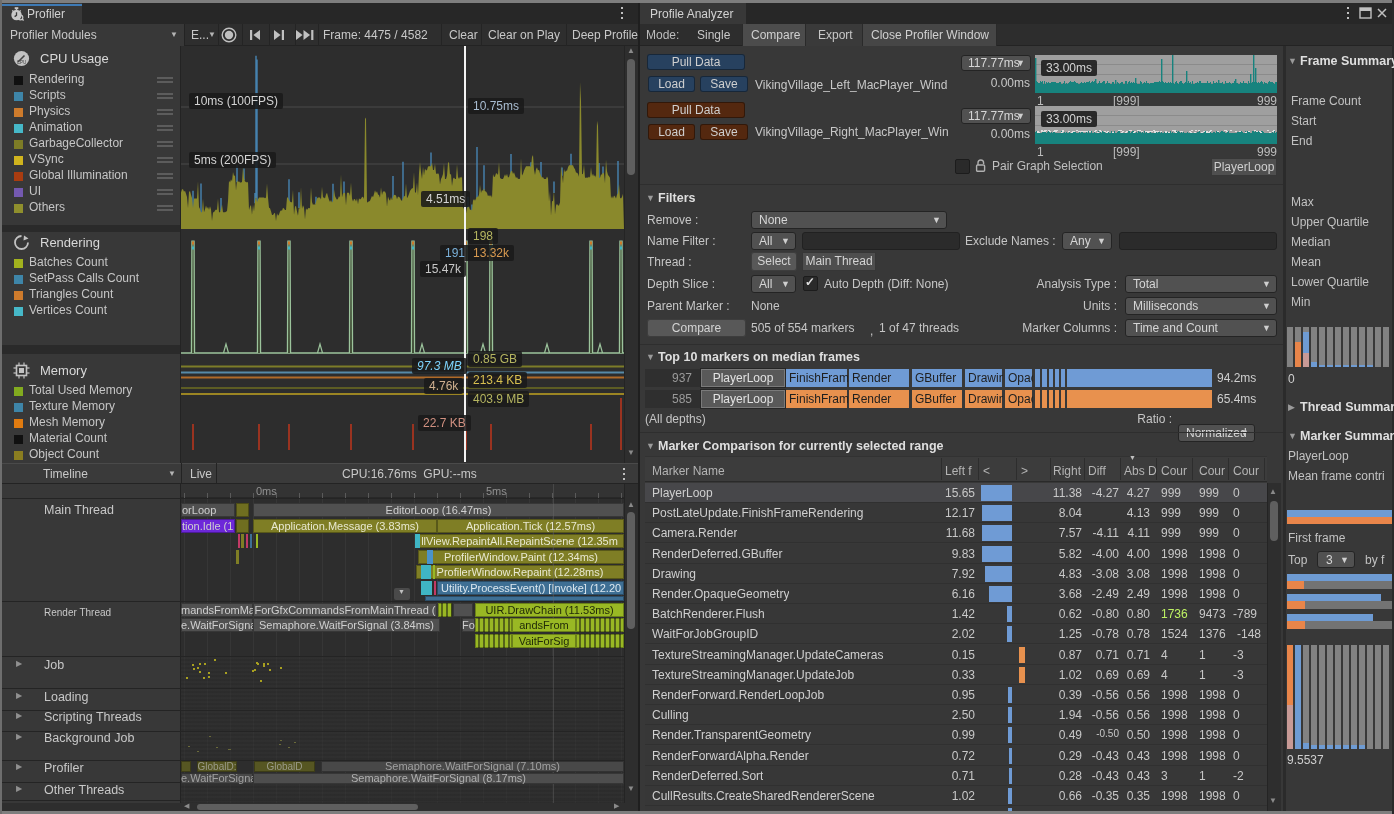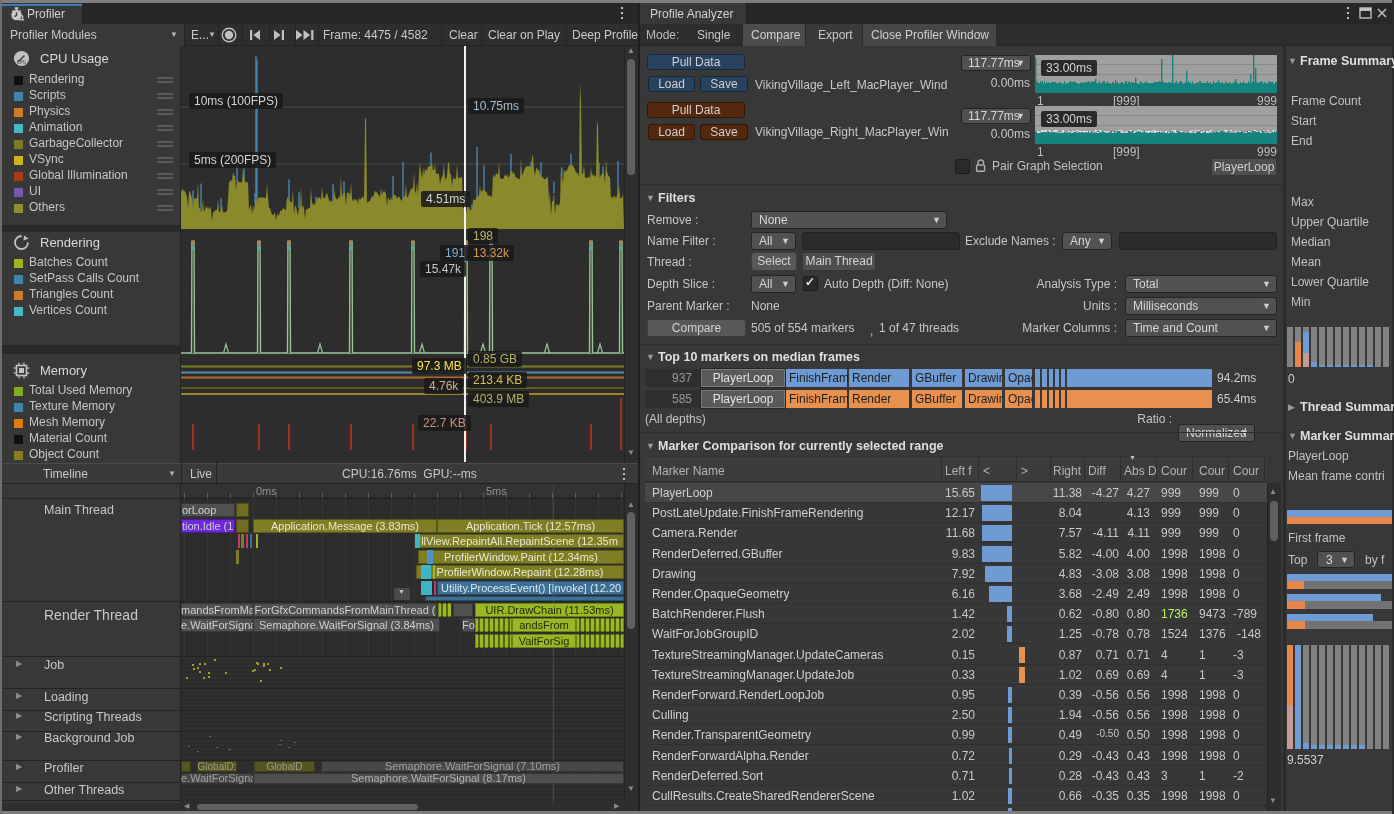--- a/index.html
+++ b/index.html
@@ -241,21 +241,21 @@
 <line x1="284" y1="0" x2="284" y2="104" stroke="#f2f2f2" stroke-width="2"></line>
 </svg>
 <div class="pill" style="left:189px;top:93px;">10ms (100FPS)</div>
 <div class="pill" style="left:189px;top:152px;">5ms (200FPS)</div>
 <div class="pill" style="left:468px;top:98px;color:#a9bdd1;">10.75ms</div>
 <div class="pill" style="left:421px;top:191px;">4.51ms</div>
 <div class="pill" style="left:468px;top:228px;color:#b5b560;">198</div>
 <div class="pill" style="left:440px;top:245px;color:#7ab0d8;">191</div>
 <div class="pill" style="left:468px;top:245px;color:#d89a50;">13.32k</div>
 <div class="pill" style="left:420px;top:261px;color:#c8c8c8;">15.47k</div>
-<div class="pill" style="left:412px;top:358px;color:#fde047;">97.3 MB</div>
+<div class="pill" style="left:412px;top:358px;color:#7dd3fc;font-style:italic;">97.3 MB</div>
 <div class="pill" style="left:468px;top:351px;color:#b5b560;">0.85 GB</div>
 <div class="pill" style="left:468px;top:372px;color:#d8c050;">213.4 KB</div>
 <div class="pill" style="left:424px;top:378px;color:#d0b090;">4.76k</div>
 <div class="pill" style="left:468px;top:391px;color:#b5b560;">403.9 MB</div>
 <div class="pill" style="left:418px;top:415px;color:#d09080;">22.7 KB</div>
 <div style="position:absolute;left:624px;top:46px;width:14px;height:417px;background:#2e2e2e;border-left:1px solid #242424;"></div>
 <div style="position:absolute;left:627px;top:46px;white-space:nowrap;color:#8a8a8a;font-size:8px;">▲</div>
 <div style="position:absolute;left:627px;top:59px;width:8px;height:116px;background:#5f5f5f;border-radius:4px;"></div>
 <div style="position:absolute;left:627px;top:448px;white-space:nowrap;color:#8a8a8a;font-size:8px;">▼</div>
 <div style="position:absolute;left:2px;top:463px;width:636px;height:21px;background:#3a3a3a;border-top:1px solid #4a4a4a;border-bottom:1px solid #232323;"></div>
@@ -307,21 +307,21 @@
 <div style="position:absolute;left:575px;top:498px;width:1px;height:305px;background:#363636;"></div>
 <div style="position:absolute;left:575px;top:493px;width:1px;height:5px;background:#5a5a5a;"></div>
 <div style="position:absolute;left:598px;top:498px;width:1px;height:305px;background:#363636;"></div>
 <div style="position:absolute;left:598px;top:493px;width:1px;height:5px;background:#5a5a5a;"></div>
 <div style="position:absolute;left:621px;top:498px;width:1px;height:305px;background:#363636;"></div>
 <div style="position:absolute;left:621px;top:493px;width:1px;height:5px;background:#5a5a5a;"></div>
 <div style="position:absolute;left:256px;top:485px;white-space:nowrap;color:#909090;font-size:11px;">0ms</div>
 <div style="position:absolute;left:486px;top:485px;white-space:nowrap;color:#909090;font-size:11px;">5ms</div>
 <div style="position:absolute;left:2px;top:484px;width:179px;height:319px;background:#383838;border-right:1px solid #232323;"></div>
 <div style="position:absolute;left:44px;top:503px;white-space:nowrap;color:#c8c8c8;font-size:12.5px;">Main Thread</div>
-<div style="position:absolute;left:44px;top:607px;white-space:nowrap;color:#c8c8c8;font-size:14px;">Render Thread</div>
+<div style="position:absolute;left:44px;top:607px;white-space:nowrap;color:#c8c8c8;font-size:10px;">Render Thread</div>
 <div style="position:absolute;left:16px;top:659px;white-space:nowrap;color:#909090;font-size:8px;">▶</div>
 <div style="position:absolute;left:44px;top:658px;white-space:nowrap;color:#c8c8c8;font-size:12.5px;">Job</div>
 <div style="position:absolute;left:16px;top:691px;white-space:nowrap;color:#909090;font-size:8px;">▶</div>
 <div style="position:absolute;left:44px;top:690px;white-space:nowrap;color:#c8c8c8;font-size:12.5px;">Loading</div>
 <div style="position:absolute;left:16px;top:711px;white-space:nowrap;color:#909090;font-size:8px;">▶</div>
 <div style="position:absolute;left:44px;top:710px;white-space:nowrap;color:#c8c8c8;font-size:12.5px;">Scripting Threads</div>
 <div style="position:absolute;left:16px;top:732px;white-space:nowrap;color:#909090;font-size:8px;">▶</div>
 <div style="position:absolute;left:44px;top:731px;white-space:nowrap;color:#c8c8c8;font-size:12.5px;">Background Job</div>
 <div style="position:absolute;left:16px;top:762px;white-space:nowrap;color:#909090;font-size:8px;">▶</div>
 <div style="position:absolute;left:44px;top:761px;white-space:nowrap;color:#c8c8c8;font-size:12.5px;">Profiler</div>
@@ -336,20 +336,21 @@
 <div style="position:absolute;left:2px;top:760px;width:622px;height:1px;background:#242424;"></div>
 <div style="position:absolute;left:2px;top:782px;width:622px;height:1px;background:#242424;"></div>
 <div style="position:absolute;left:2px;top:800px;width:622px;height:1px;background:#242424;"></div>
 <div style="position:absolute;left:181px;top:657px;width:443px;height:31px;background:repeating-linear-gradient(180deg,#313131 0px,#313131 2px,#2b2b2b 2px,#2b2b2b 4px);opacity:0.55;"></div>
 <div style="position:absolute;left:181px;top:689px;width:443px;height:21px;background:repeating-linear-gradient(180deg,#313131 0px,#313131 2px,#2b2b2b 2px,#2b2b2b 4px);opacity:0.55;"></div>
 <div style="position:absolute;left:181px;top:711px;width:443px;height:20px;background:repeating-linear-gradient(180deg,#313131 0px,#313131 2px,#2b2b2b 2px,#2b2b2b 4px);opacity:0.55;"></div>
 <div style="position:absolute;left:181px;top:732px;width:443px;height:28px;background:repeating-linear-gradient(180deg,#313131 0px,#313131 2px,#2b2b2b 2px,#2b2b2b 4px);opacity:0.55;"></div>
 <div style="position:absolute;left:181px;top:784px;width:443px;height:19px;background:repeating-linear-gradient(180deg,#313131 0px,#313131 2px,#2b2b2b 2px,#2b2b2b 4px);opacity:0.55;"></div>
 <div style="position:absolute;left:181px;top:503px;width:54px;height:14px;background:#505050;box-shadow:inset 0 0 0 1px rgba(0,0,0,0.30);overflow:hidden;color:#cfcfcf;font-size:11px;line-height:14px;text-align:center;text-align:left;text-indent:1px;">orLoop (1.6(</div>
 <div style="position:absolute;left:236px;top:503px;width:13px;height:14px;background:#6f6e20;box-shadow:inset 0 0 0 1px rgba(0,0,0,0.30);overflow:hidden;color:#cfcfcf;font-size:11px;line-height:14px;text-align:center;"></div>
+<div style="position:absolute;left:253px;top:503px;width:371px;height:14px;background:#505050;box-shadow:inset 0 0 0 1px rgba(0,0,0,0.30);overflow:hidden;color:#cfcfcf;font-size:11px;line-height:14px;text-align:center;">EditorLoop (16.47ms)</div>
 <div style="position:absolute;left:181px;top:518.5px;width:54px;height:14px;background:#6d28d9;box-shadow:inset 0 0 0 1px rgba(0,0,0,0.30);overflow:hidden;color:#cfcfcf;font-size:11px;line-height:14px;text-align:center;text-align:left;text-indent:1px;">tion.Idle (1</div>
 <div style="position:absolute;left:236px;top:518.5px;width:13px;height:14px;background:#6f6e20;box-shadow:inset 0 0 0 1px rgba(0,0,0,0.30);overflow:hidden;color:#cfcfcf;font-size:11px;line-height:14px;text-align:center;"></div>
 <div style="position:absolute;left:253px;top:518.5px;width:184px;height:14px;background:#7f7e25;box-shadow:inset 0 0 0 1px rgba(0,0,0,0.30);overflow:hidden;color:#e8e8d0;font-size:11px;line-height:14px;text-align:center;">Application.Message (3.83ms)</div>
 <div style="position:absolute;left:437px;top:518.5px;width:187px;height:14px;background:#7f7e25;box-shadow:inset 0 0 0 1px rgba(0,0,0,0.30);overflow:hidden;color:#e8e8d0;font-size:11px;line-height:14px;text-align:center;">Application.Tick (12.57ms)</div>
 <div style="position:absolute;left:238px;top:534px;width:2px;height:14px;background:#c23a66;"></div>
 <div style="position:absolute;left:241px;top:534px;width:3px;height:14px;background:#7f7e25;"></div>
 <div style="position:absolute;left:246px;top:534px;width:2px;height:14px;background:#c23a66;"></div>
 <div style="position:absolute;left:250px;top:534px;width:2px;height:14px;background:#3e6f94;"></div>
 <div style="position:absolute;left:256px;top:534px;width:2px;height:14px;background:#99b824;"></div>
 <div style="position:absolute;left:415px;top:534px;width:209px;height:14px;background:#7f7e25;box-shadow:inset 0 0 0 1px rgba(0,0,0,0.30);overflow:hidden;color:#e8e8d0;font-size:11px;line-height:14px;text-align:center;">llView.RepaintAll.RepaintScene (12.35m</div>

